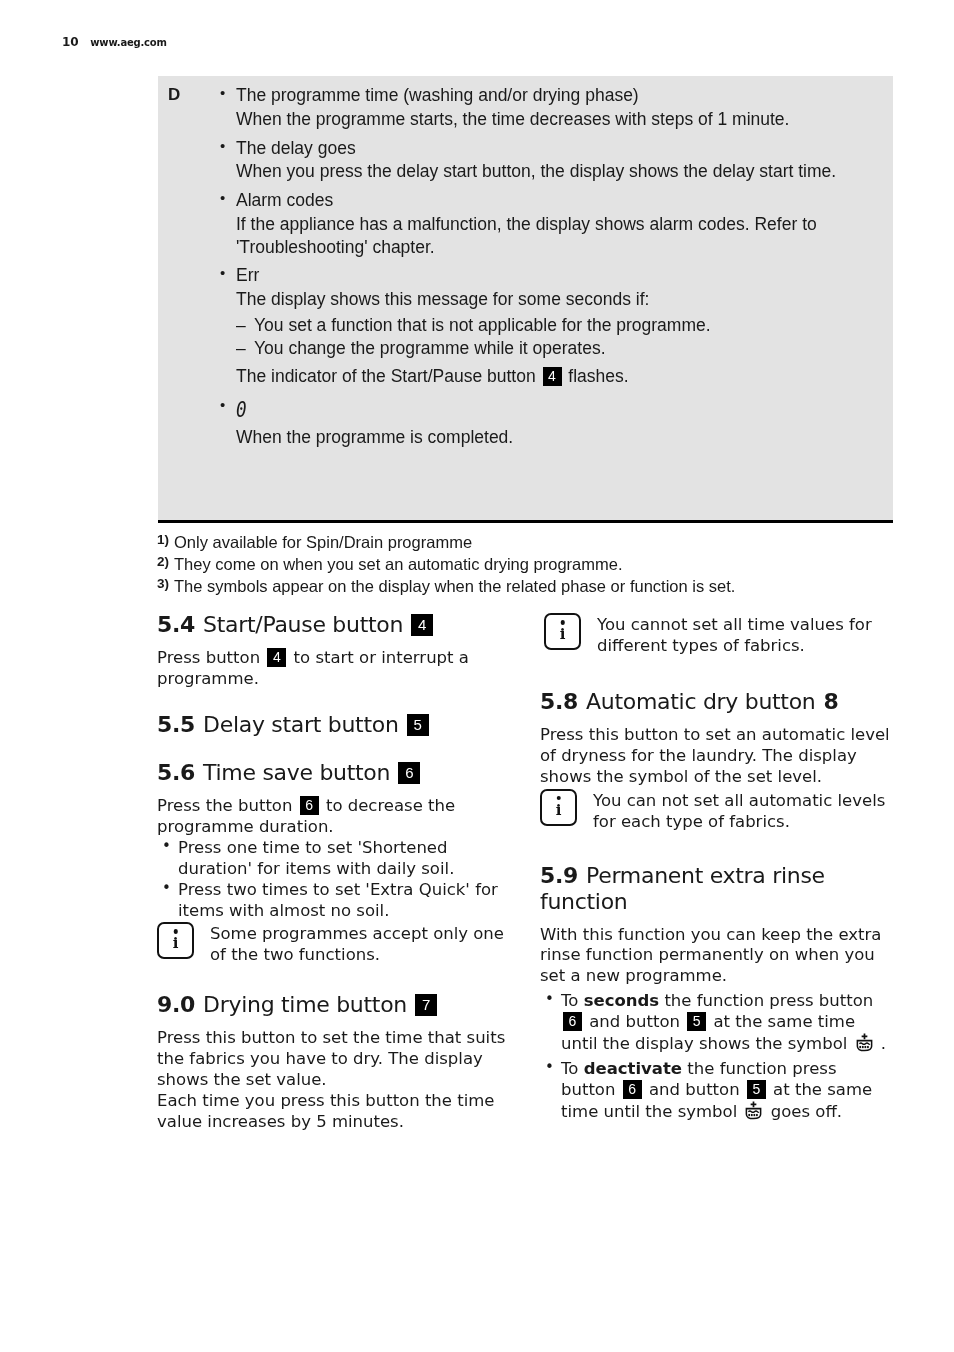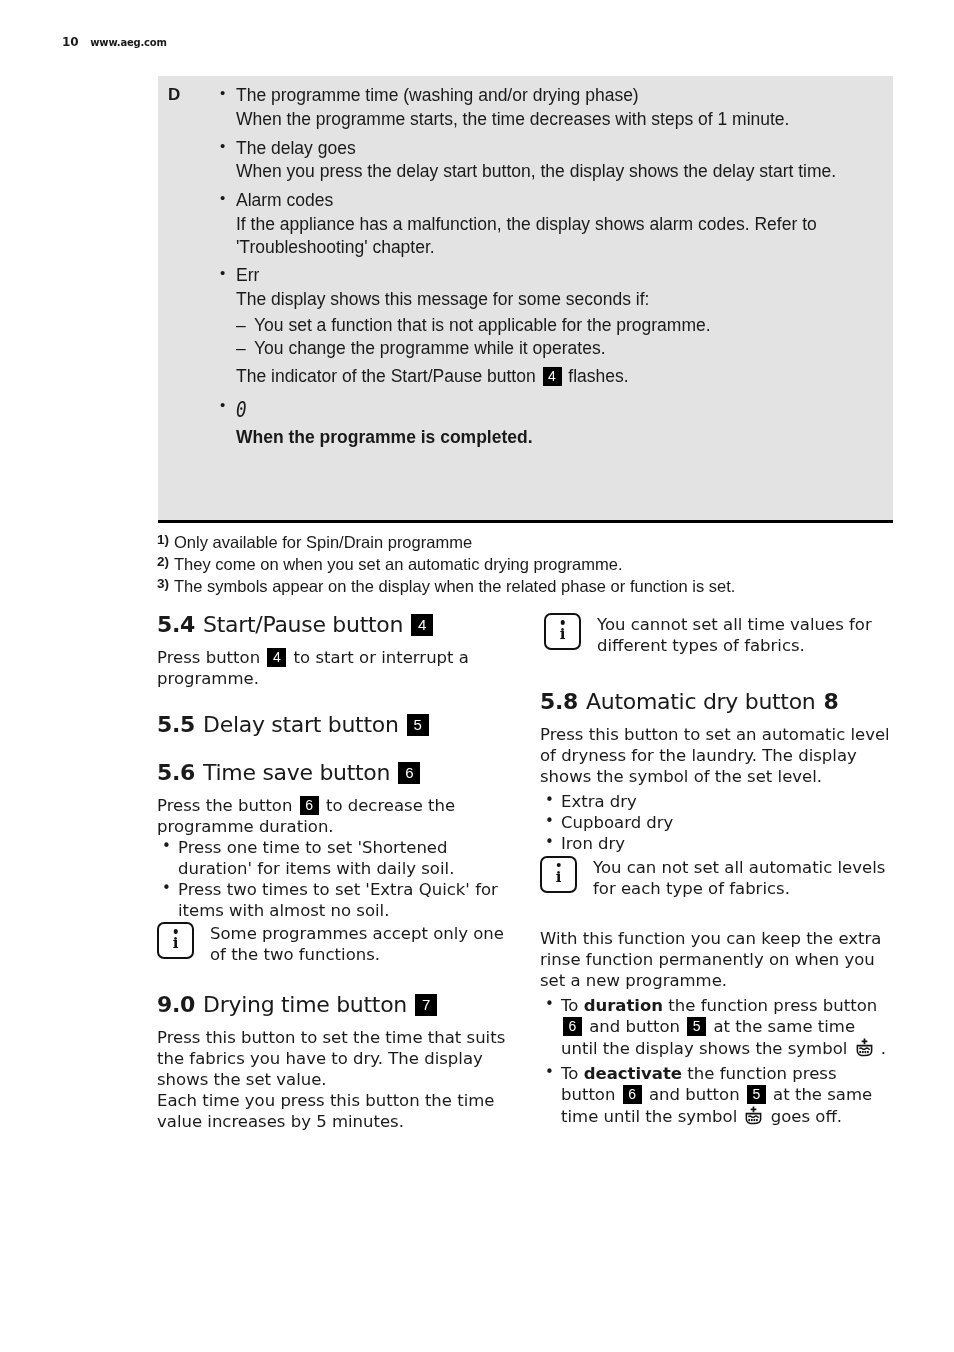--- a/index.html
+++ b/index.html
@@ -291,21 +291,21 @@
     <div class="dash">You set a function that is not applicable for the programme.</div>
     <div class="dash">You change the programme while it operates.</div>
 
     <div class="cont" style="margin-top:6px;">
       <span>The indicator of the Start/Pause button </span><span class="badge">4</span><span> flashes.</span>
     </div>
 
     <div class="li" style="margin-top:8px;">
       <span class="lcd">0</span>
     </div>
-    <div class="cont" style="font-weight:bold;">When the programme is completed.</div>
+    <div class="cont" style="">When the programme is completed.</div>
   </div>
 </div>
 
 <div id="footnotes">
   <div class="fn">
     <span class="marker">1)</span>
     <span>Only available for Spin/Drain programme</span>
   </div>
   <div class="fn">
     <span class="marker">2)</span>
@@ -377,38 +377,37 @@
     <span class="ntext">You cannot set all time values for different types of fabrics.</span>
   </div>
 
   <div class="sec" style="margin-top:32px;">
     <h2>
       <span class="num">5.8</span>
         <span class="ttl">Automatic dry button</span>
         <span class="plain-num">8</span>
     </h2>
     <p>Press this button to set an automatic level of dryness for the laundry. The display shows the symbol of the set level.</p>
-    <div class="bullets" style="margin-top:4px;">
-      <div class="bul">Extra dry</div>
-      <div class="bul">Cupboard dry</div>
-      <div class="bul">Iron dry</div>
-    </div>
     <div class="note">
       <span class="ibox">
         <span class="dot"></span>
         <span class="stem">i</span>
       </span>
       <span class="ntext">You can not set all automatic levels for each type of fabrics.</span>
     </div>
   </div>
 
   <div class="sec" style="margin-top:30px;">
+    <h2 style="display:block;">
+      <span class="num">5.9</span><span class="ttl">Permanent extra rinse</span><br>
+      <span class="ttl">function</span>
+    </h2>
     <p>With this function you can keep the extra rinse function permanently on when you set a new programme.</p>
     <div class="bullets" style="margin-top:4px;">
-      <div class="bul"><span>To </span><span class="b">duration</span><span> the function press button </span><span class="badge">6</span><span> and button </span><span class="badge">5</span><span> at the same time until the display shows the symbol </span><svg class="rinse-sym" viewBox="0 0 20 21">
+      <div class="bul"><span>To </span><span class="b">seconds</span><span> the function press button </span><span class="badge">6</span><span> and button </span><span class="badge">5</span><span> at the same time until the display shows the symbol </span><svg class="rinse-sym" viewBox="0 0 20 21">
             <path d="M10 0.5 V6.5 M7 3.5 H13" stroke="#111" stroke-width="1.8" fill="none"></path>
             <path d="M2.5 8 H17.5 V14 Q17.5 18.5 10 18.5 Q2.5 18.5 2.5 14 Z" stroke="#111" stroke-width="1.6" fill="none"></path>
             <path d="M4.6 11.2 Q6.2 9.8 7.8 11.2 Q9.4 12.6 11 11.2 Q12.6 9.8 14.2 11.2 Q15.2 12.1 15.6 11.6" stroke="#111" stroke-width="1.5" fill="none"></path>
             <rect x="4.6" y="13.6" width="1.8" height="2.3" fill="#111"></rect>
             <rect x="7.3" y="13.6" width="1.8" height="2.3" fill="#111"></rect>
             <rect x="10" y="13.6" width="1.8" height="2.3" fill="#111"></rect>
             <rect x="12.7" y="13.6" width="1.8" height="2.3" fill="#111"></rect>
           </svg><span> .</span></div>
       <div class="bul" style="margin-top:4px;"><span>To </span><span class="b">deactivate</span><span> the function press button </span><span class="badge">6</span><span> and button </span><span class="badge">5</span><span> at the same time until the symbol </span><svg class="rinse-sym" viewBox="0 0 20 21">
             <path d="M10 0.5 V6.5 M7 3.5 H13" stroke="#111" stroke-width="1.8" fill="none"></path>

